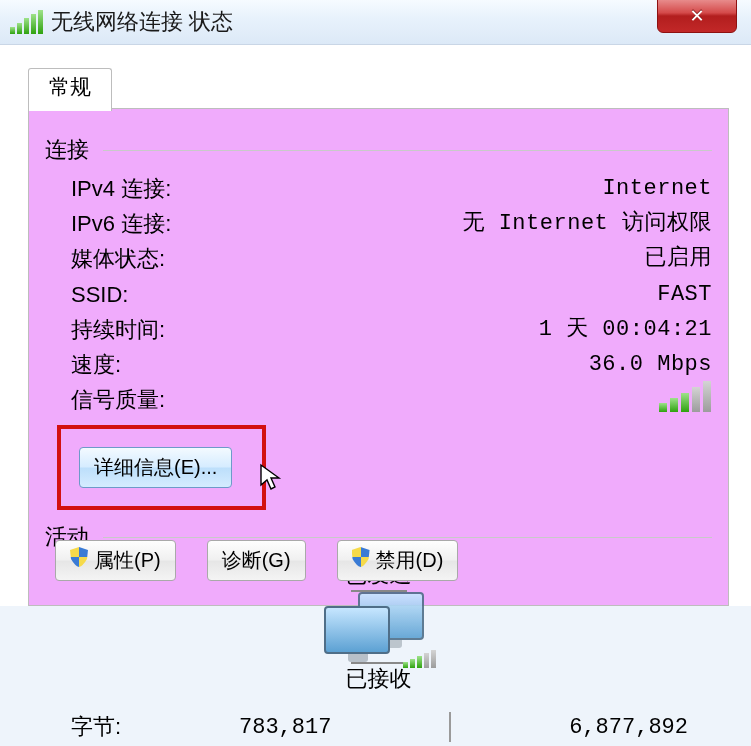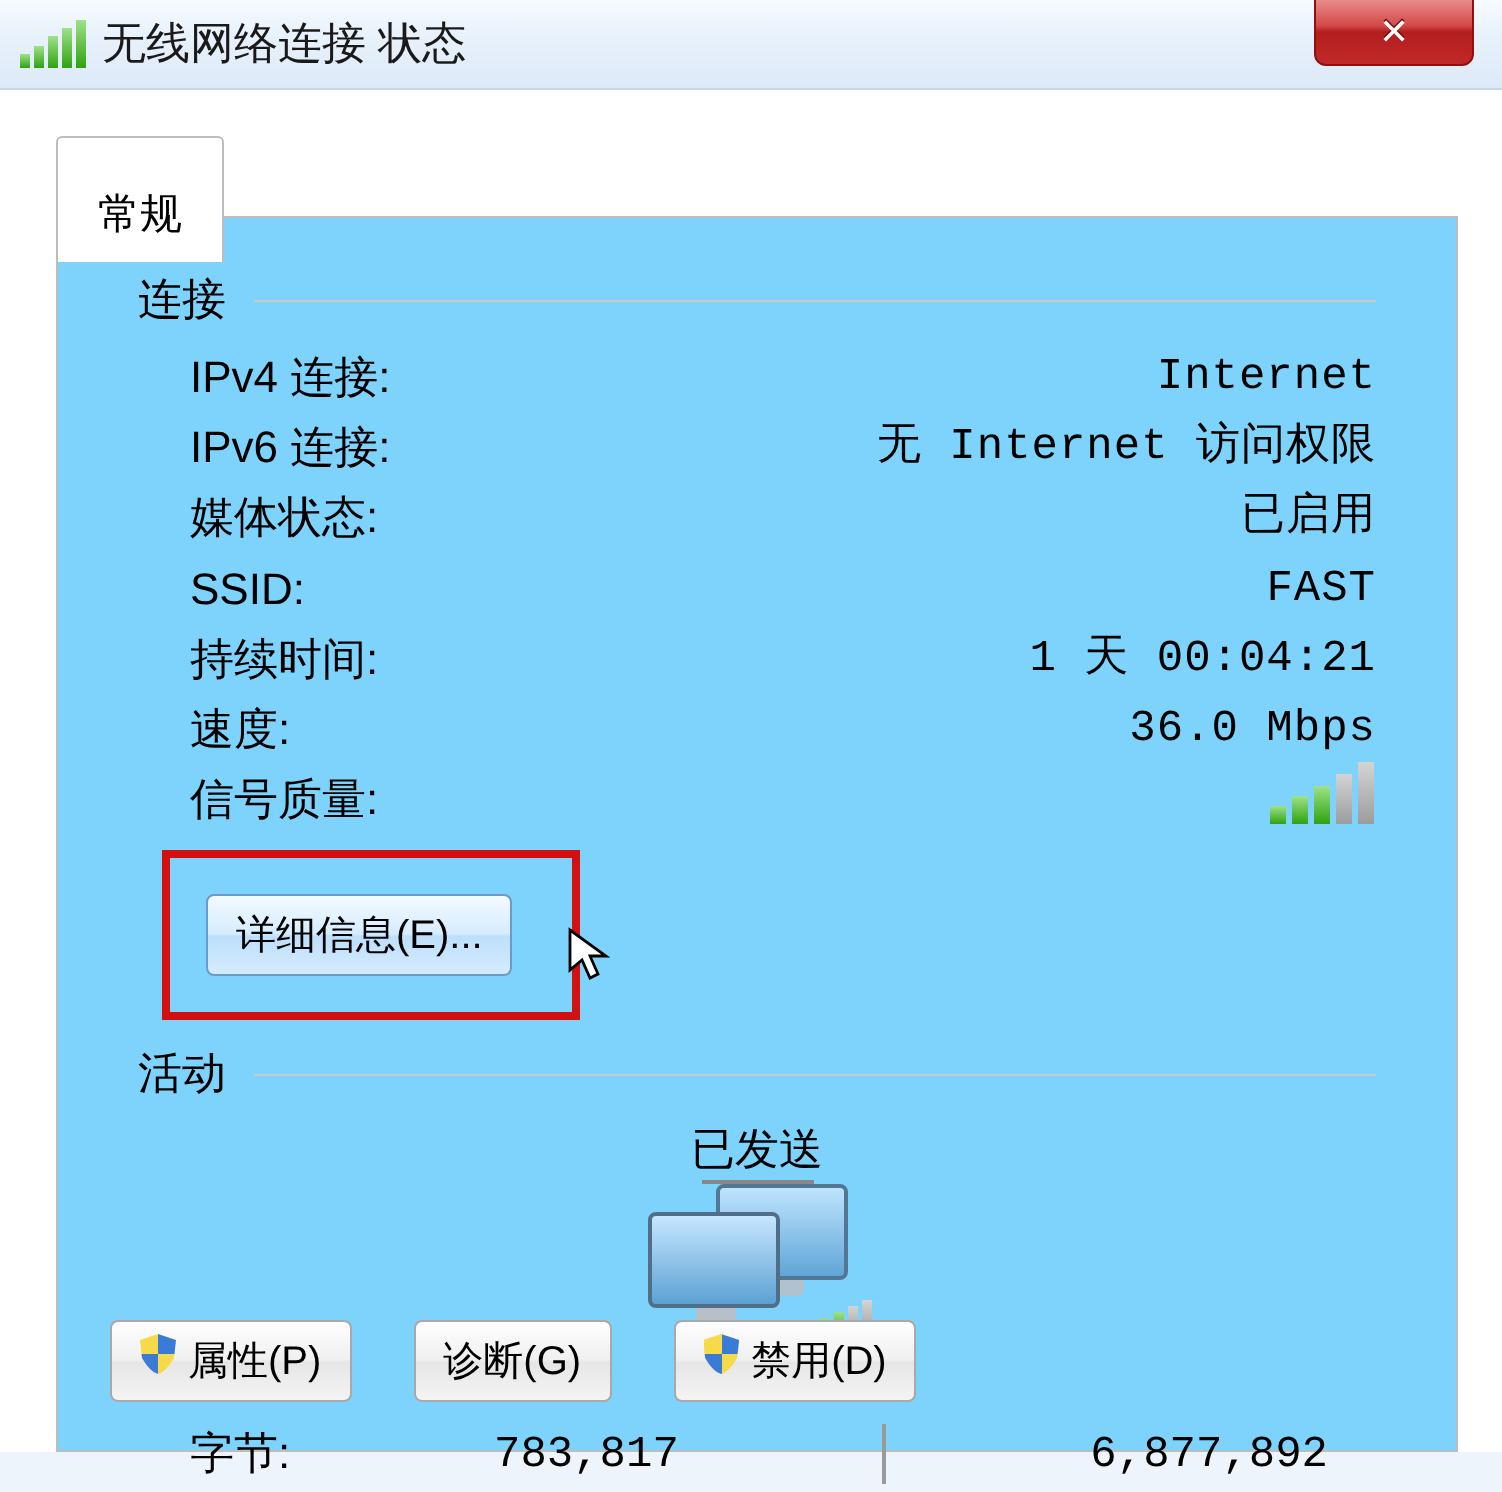--- a/index.html
+++ b/index.html
@@ -7,21 +7,21 @@
     margin: 0;
     font-family: "Microsoft YaHei", "SimSun", Arial, sans-serif;
     font-size: 19px;
     background: #eef4fb;
     width: 751px;
     height: 746px;
     overflow: hidden;
   }
   .window {
     width: 751px;
-    height: 726px;
+    height: 606px;
     background: #fff;
     position: relative;
   }
   
   .titlebar {
     height: 45px;
     background: linear-gradient(#f6fbff, #e8f2fc 40%, #dce9f7);
     border-bottom: 1px solid #c9d6e6;
     display: flex;
     align-items: center;
@@ -79,38 +79,38 @@
   .sig.small span:nth-child(5){height:18px; background:linear-gradient(#d4d4d4,#9c9c9c);}
 
   
   .tab-strip {
     position: absolute;
     top: 68px;
     left: 28px;
   }
   .tab {
     display: inline-block;
-    padding: 24px 20px 10px;
+    padding: 4px 20px 10px;
     border: 1px solid #bdbdbd;
     border-bottom: none;
     background: #fff;
     border-radius: 3px 3px 0 0;
     font-size: 21px;
     position: relative;
     z-index: 2;
   }
   .tab-body {
     position: absolute;
     top: 108px;
     left: 28px;
     right: 22px;
     bottom: 0;
     border: 1px solid #bdbdbd;
-    background: #7dd3fc;
-    padding: 26px 40px 14px;
+    background: #f0abfc;
+    padding: 26px 16px 14px;
   }
   
   .section-title {
     font-size: 22px;
     color: #000;
     display: flex;
     align-items: center;
     margin-bottom: 6px;
   }
   .section-title .hdr-text { white-space: nowrap; }

